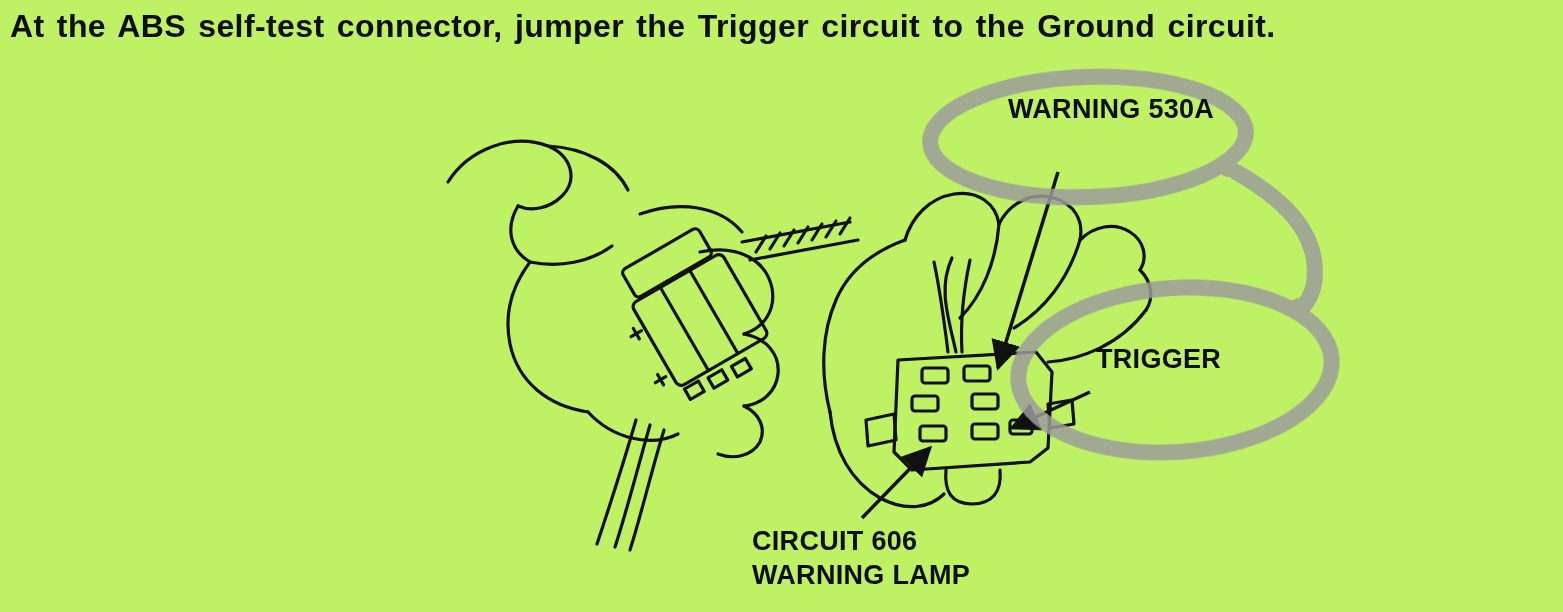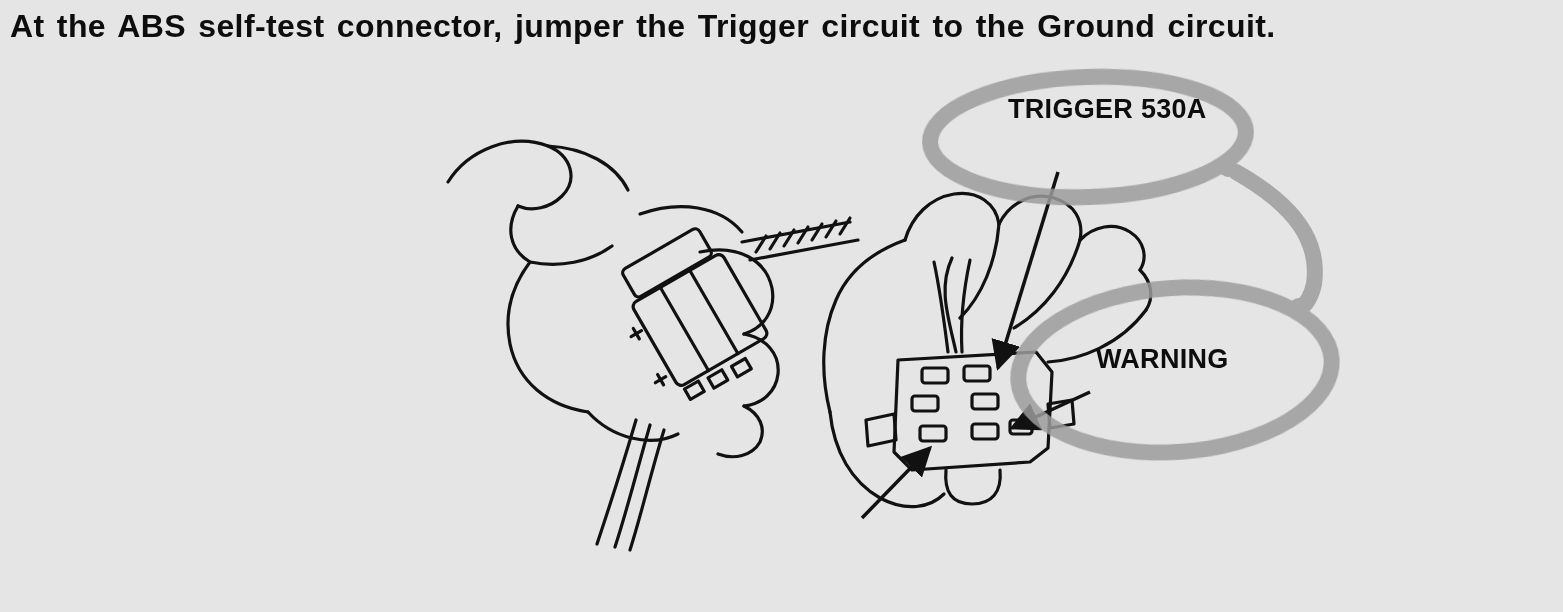--- a/index.html
+++ b/index.html
@@ -4,21 +4,21 @@
 <style>
   html, body {
     margin: 0;
     padding: 0;
     background: #ffffff;
   }
   .page {
     position: relative;
     width: 1563px;
     height: 612px;
-    background: #e5e5e5;
+    background: #bef264;
     overflow: hidden;
     font-family: "Liberation Sans", sans-serif;
   }
   .title {
     position: absolute;
     left: 10px;
     top: 4px;
     width: 1545px;
     font-weight: 700;
     font-size: 32px;
@@ -141,21 +141,25 @@
     <g stroke="#9c9c9c" stroke-width="16" fill="none" stroke-linecap="round" opacity="0.85">
       <ellipse cx="1088" cy="137" rx="158" ry="60" transform="rotate(-2 1088 137)"></ellipse>
       <path d="M1236,172 C1296,206 1320,242 1314,284 C1311,298 1305,306 1298,310"></path>
       <ellipse cx="1175" cy="370" rx="157" ry="82" transform="rotate(-4 1175 370)"></ellipse>
       <circle cx="1228" cy="168" r="9" fill="#9c9c9c" stroke="none"></circle>
       <circle cx="1299" cy="308" r="10" fill="#9c9c9c" stroke="none"></circle>
     </g>
   </svg>
 
   <div class="callout" style="left:1008px; top:92px">
-    <div>TRIGGER 530A</div>
+    <div>WARNING 530A</div>
   </div>
 
   <div class="callout" style="left:1096px; top:342px">
-    <div>WARNING</div>
+    <div>TRIGGER</div>
   </div>
 
+  <div class="callout" style="left:752px; top:524px">
+    <div>CIRCUIT 606</div>
+    <div>WARNING LAMP</div>
+  </div>
 
 </div>
 
 </body></html>

